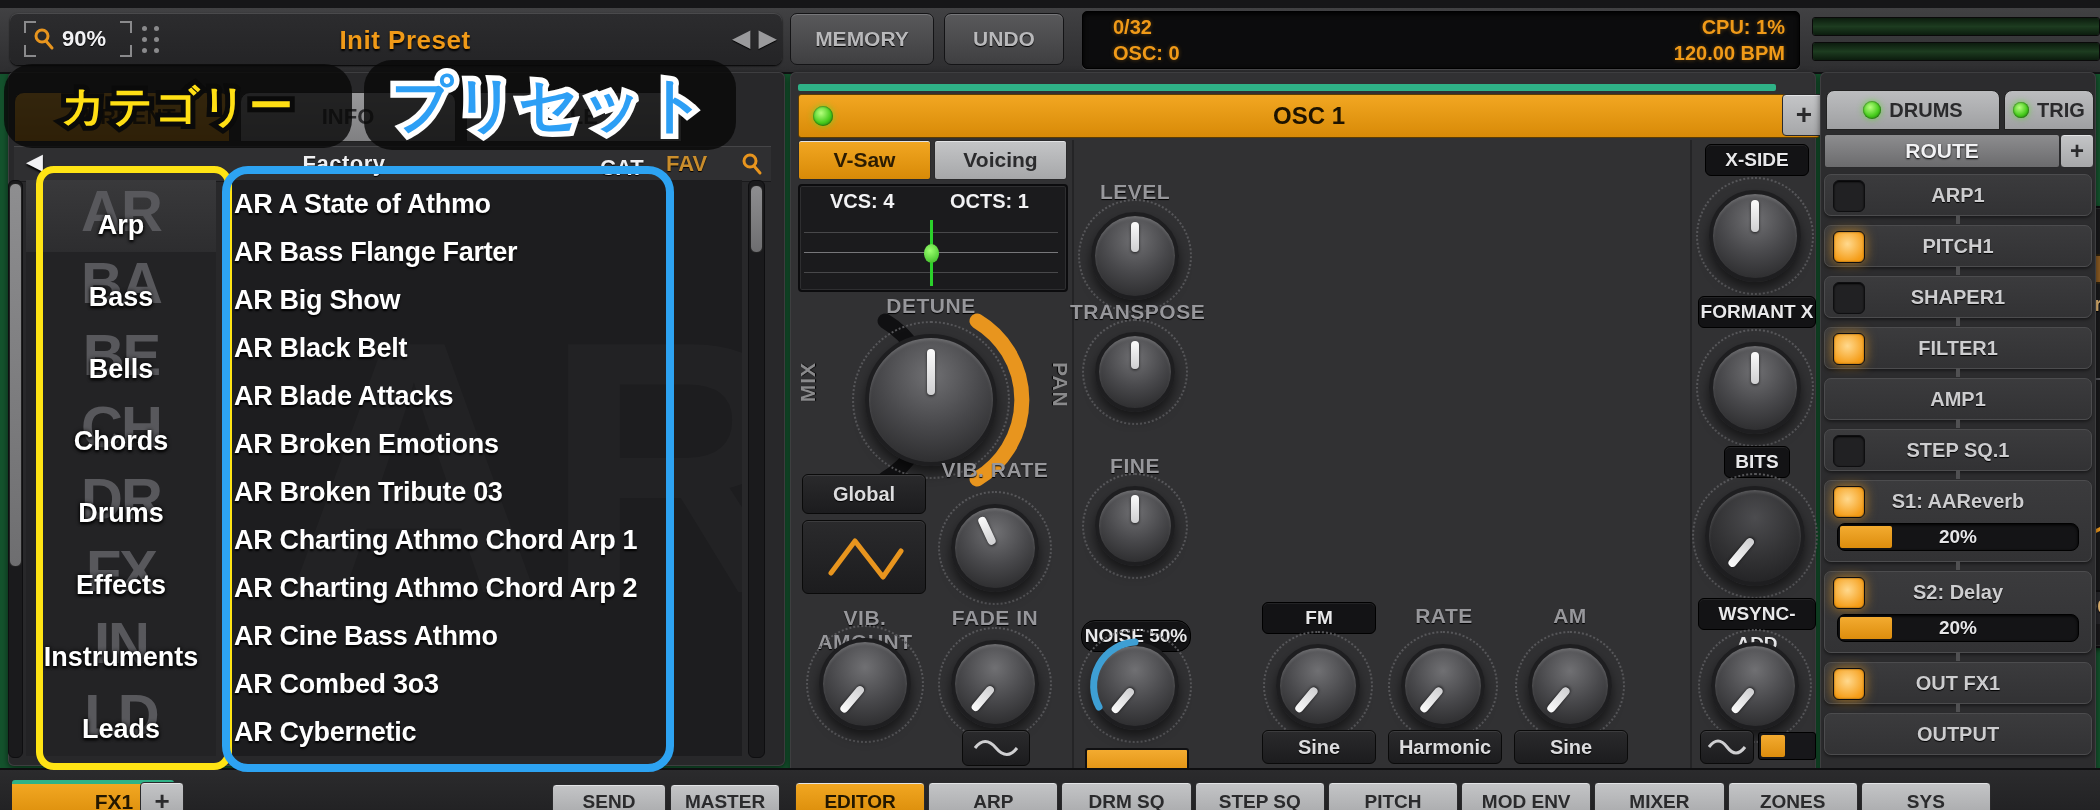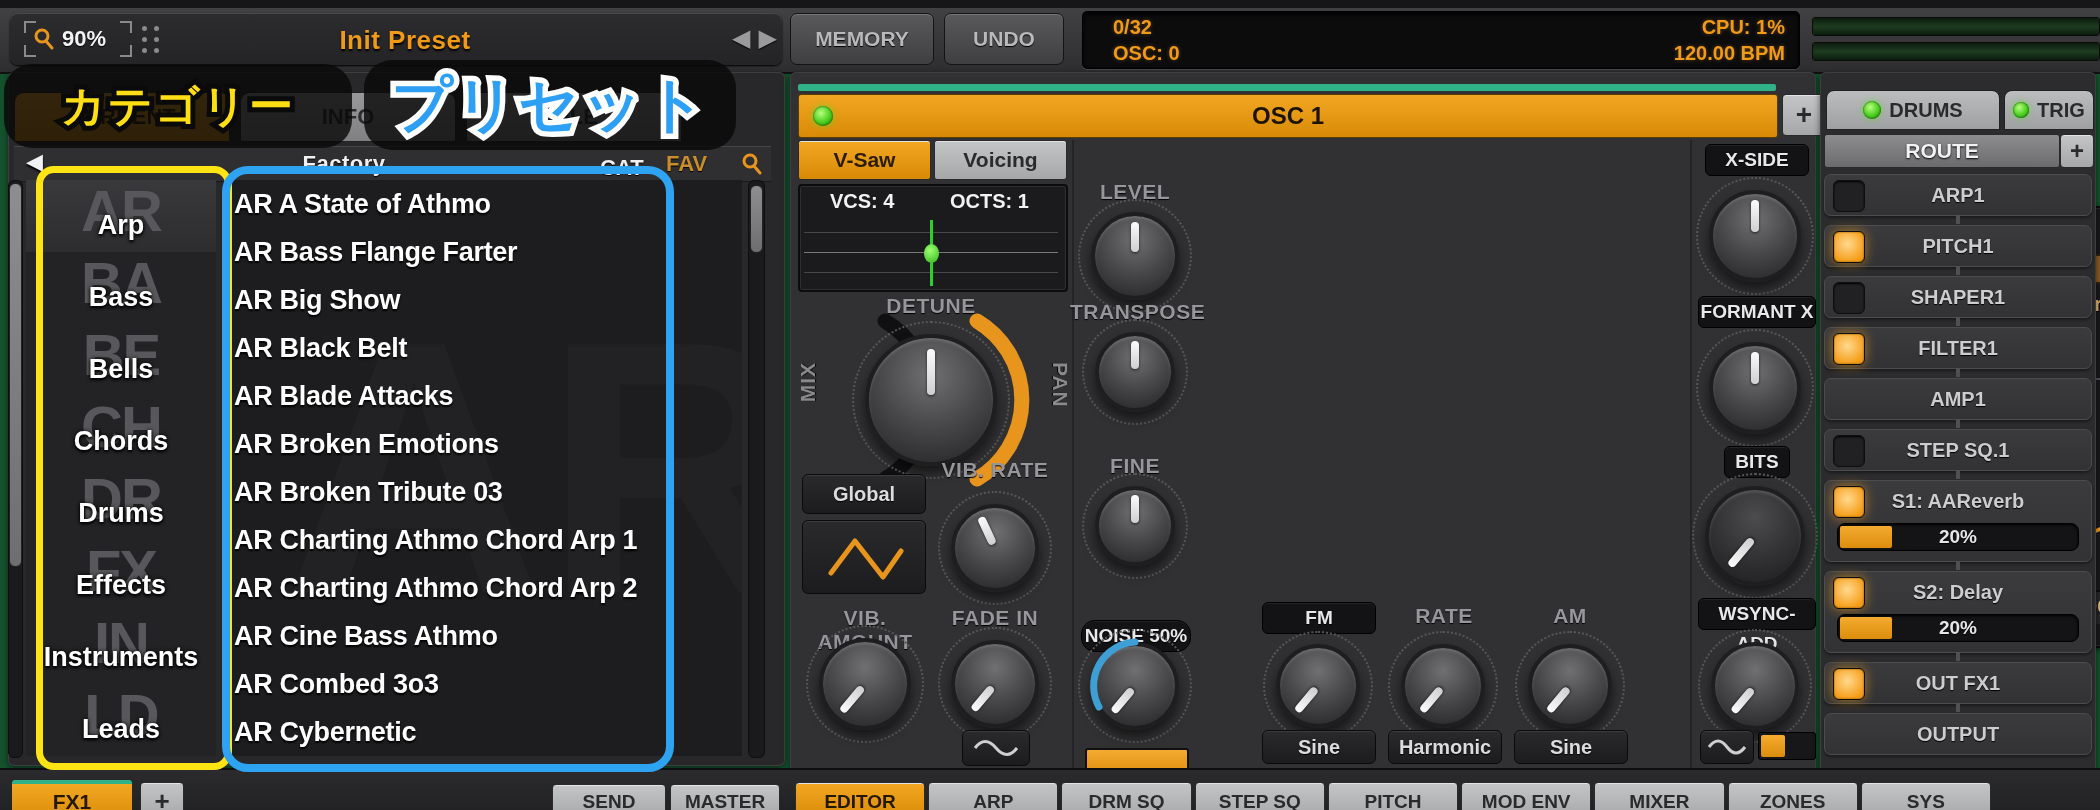--- a/index.html
+++ b/index.html
@@ -31,21 +31,21 @@
   .meter i{display:block;height:100%;width:100%;background:linear-gradient(#0c1c0e,#1d3c20 50%,#0c1c0e);}
   
   .panel{background:#313133;border-radius:6px;box-shadow:inset 0 0 0 1px #3e3e40,0 2px 6px rgba(0,0,0,.55);}
   .glabel{color:#97979b;font-weight:bold;letter-spacing:.5px;text-align:center;text-shadow:0 1px 1px #000;}
   .dbox{background:#131315;border:1px solid #000;border-radius:6px;color:#e8e8ea;font-weight:bold;
         font-size:19px;text-align:center;box-shadow:inset 0 1px 0 rgba(255,255,255,.07);text-shadow:0 1px 1px #000;}
   .dkbtn{background:linear-gradient(#2a2a2c,#1c1c1e);border:1px solid #0a0a0a;border-radius:6px;
          color:#dcdcde;font-weight:bold;font-size:20px;text-align:center;box-shadow:inset 0 1px 0 #3c3c3e;text-shadow:0 1px 1px #000;}
   .ltbtn{background:linear-gradient(#c4c5c7,#a6a7a9);border:1px solid #2a2a2c;border-radius:4px;
          color:#2b2b2d;font-weight:bold;font-size:19px;text-align:center;box-shadow:inset 0 1px 0 #e2e3e5;}
-  .orangetab{background:linear-gradient(#f2a722,#d88a07)!important;color:#241800!important;}
+  .orangetab{background:linear-gradient(#f2a722,#d88a07)!important;color:#241800!important;padding-left:42px;}
   .led{border-radius:50%;background:radial-gradient(circle at 40% 35%,#b6ff7e,#47cc1d 55%,#1d6a0a);
        box-shadow:0 0 6px rgba(90,220,40,.8),inset 0 0 2px #0c3a04;}
   
   .knob{position:absolute;}
   .knob .ring{position:absolute;inset:-13px;border:2px dotted #57575a;border-radius:50%;}
   .knob .cap{position:absolute;inset:0;border-radius:50%;
              background:radial-gradient(circle at 50% 30%,#707073,#48484b 48%,#303032 80%);
              border:4px solid #1e1e20;box-shadow:0 7px 12px rgba(0,0,0,.55),inset 0 2px 3px rgba(255,255,255,.16);}
   .knob .ptr{position:absolute;inset:0;transform:rotate(var(--rot,0deg));border-radius:50%;}
   .knob .ptr b{position:absolute;left:calc(50% - 4px);top:11%;width:8px;height:35%;border-radius:4px;

